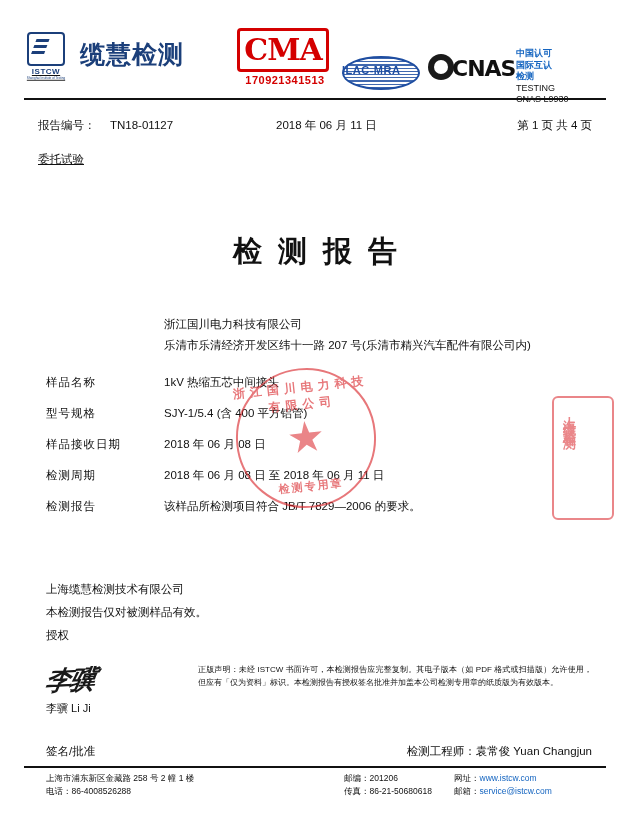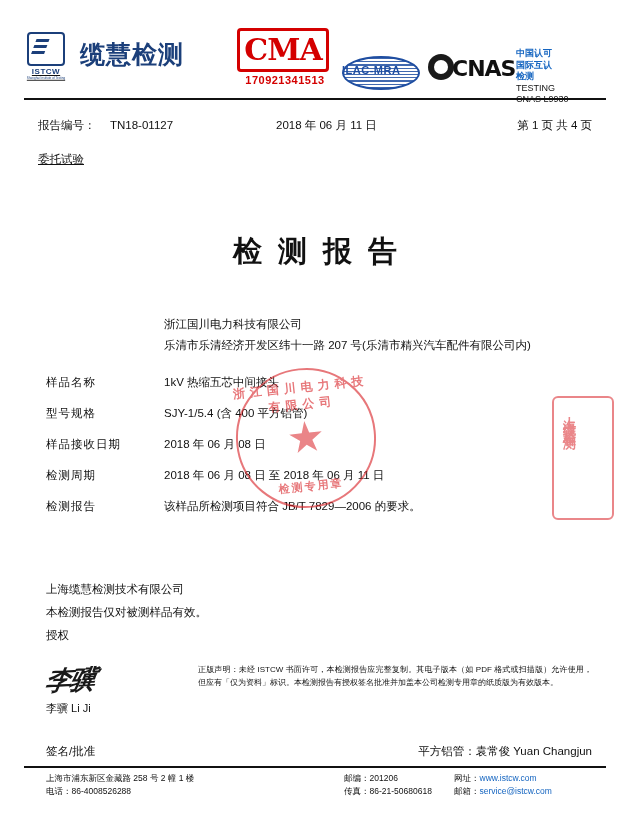--- a/index.html
+++ b/index.html
@@ -529,21 +529,21 @@
 
   <div class="disclaimer">正版声明：未经 ISTCW 书面许可，本检测报告应完整复制。其电子版本（如 PDF 格式或扫描版）允许使用，但应有「仅为资料」标识。本检测报告有授权签名批准并加盖本公司检测专用章的纸质版为有效版本。</div>
 
   <div class="sign-area">
     <div class="sign-scribble">李骥</div>
     <div class="sign-name">李骥  Li Ji</div>
   </div>
   <div class="sign-label">签名/批准</div>
 
   <div class="engineer">
-    <span>平方铝管：</span><span>袁常俊  Yuan Changjun</span>
+    <span>检测工程师：</span><span>袁常俊  Yuan Changjun</span>
   </div>
 
   <div class="footer-rule"></div>
   <div class="footer">
     <div class="col1">
       <div>上海市浦东新区金藏路 258 号 2 幢 1 楼</div>
       <div>电话：86-4008526288</div>
     </div>
     <div class="col2">
       <div><span>邮编：</span><span>201206</span></div>

